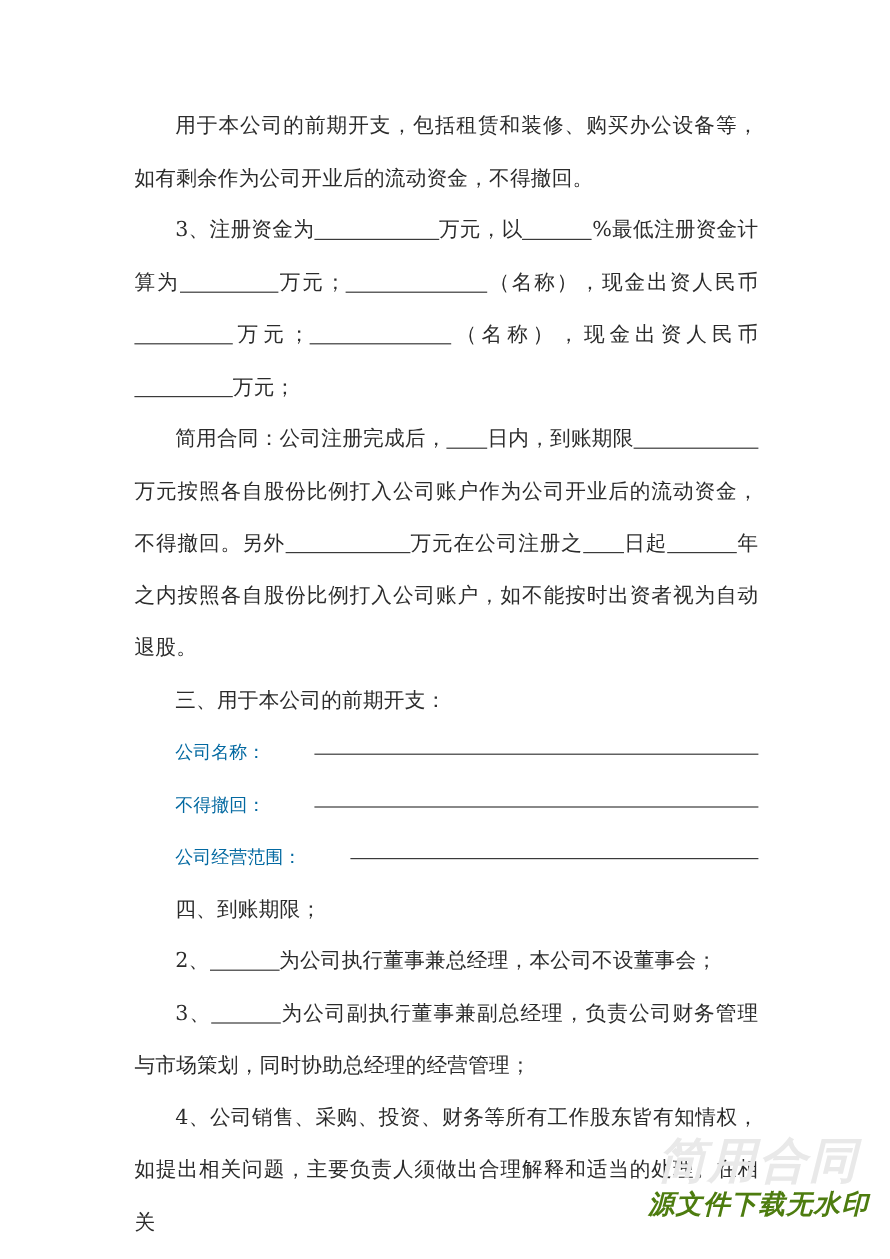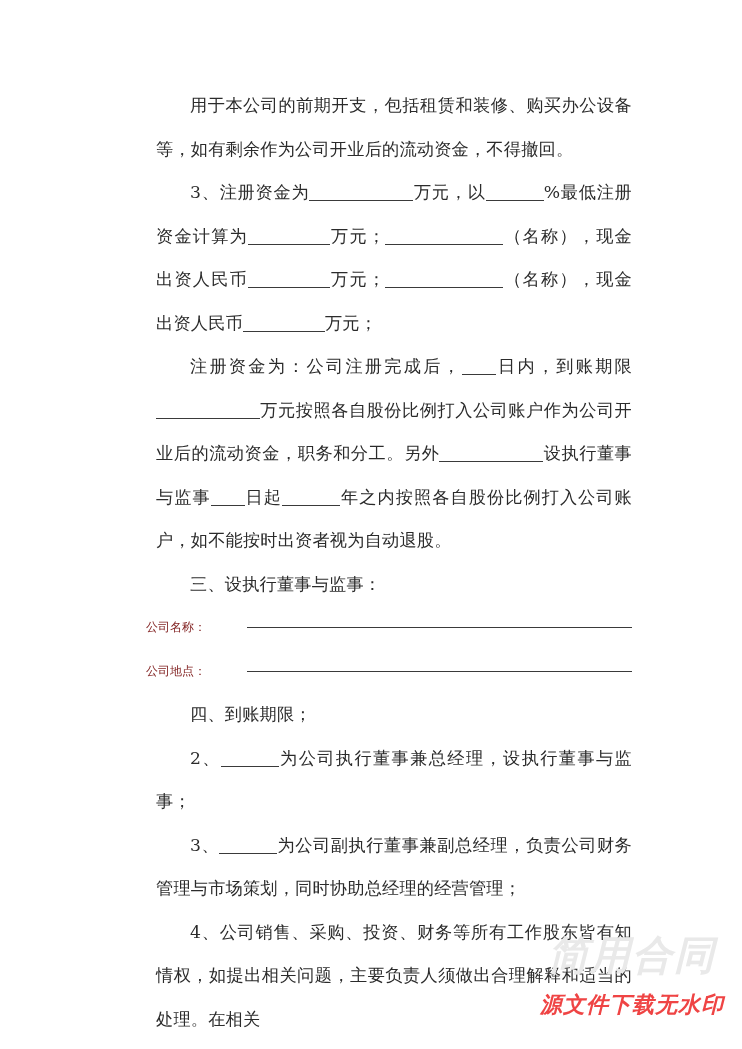--- a/index.html
+++ b/index.html
@@ -30,42 +30,41 @@
     line-height: 43.5px;
     color: #2b2b2b;
     letter-spacing: 0.2px;
     text-align: justify;
     text-justify: inter-character;
     word-break: break-all;
     font-family: "DejaVu Serif", "Liberation Serif", serif;
   }
   .para.indent {
     text-indent: 34px;
-    margin-left: 44px;
   }
   
   .blank {
     display: inline-block;
     border-bottom: 1.3px solid #3a3a3a;
     vertical-align: -3px;
     height: 15px;
   }
   .b-xs { width: 34px; }
   .b-sm { width: 58px; }
   .b-md { width: 82px; }
   .b-lg { width: 104px; }
   .b-xl { width: 118px; }
 
   
   .rule-row {
     display: flex;
     align-items: baseline;
-    font-size: 12px;
+    font-size: 15px;
     line-height: 43.5px;
-    color: #7f1d1d;
+    color: #0369a1;
     text-indent: 0;
     gap: 33px;
   }
   .rule-row .label {
     white-space: nowrap;
     flex: 0 0 auto;
     padding-left: 34px;
   }
   .rule-row .rule {
     flex: 1 1 auto;
@@ -93,55 +92,59 @@
     letter-spacing: 2px;
     color: #e9e9e9;
     font-style: italic;
   }
   #watermark .wm-sub {
     font-family: "DejaVu Sans", "Liberation Sans", sans-serif;
     font-weight: 700;
     font-size: 22px;
     line-height: 28px;
     letter-spacing: 1px;
-    color: #ef4444;
+    color: #4d7c0f;
     font-style: italic;
-    margin-top: 14px;
+    margin-top: 1px;
   }
 </style>
 </head>
 <body>
 
 <div id="page">
 
   <div id="doc">
 
     <p class="para indent"><span>用于本公司的前期开支，包括租赁和装修、购买办公设备等，如有剩余作为公司开业后的流动资金，不得撤回。</span></p>
 
     <p class="para indent"><span>3、注册资金为</span><span class="blank b-lg"></span><span>万元，以</span><span class="blank b-sm"></span><span>%最低注册资金计算为</span><span class="blank b-md"></span><span>万元；</span><span class="blank b-xl"></span><span>（名称），现金出资人民币</span><span class="blank b-md"></span><span>万元；</span><span class="blank b-xl"></span><span>（名称），现金出资人民币</span><span class="blank b-md"></span><span>万元；</span></p>
 
-    <p class="para indent"><span>注册资金为：公司注册完成后，</span><span class="blank b-xs"></span><span>日内，到账期限</span><span class="blank b-lg"></span><span>万元按照各自股份比例打入公司账户作为公司开业后的流动资金，职务和分工。另外</span><span class="blank b-lg"></span><span>设执行董事与监事</span><span class="blank b-xs"></span><span>日起</span><span class="blank b-sm"></span><span>年之内按照各自股份比例打入公司账户，如不能按时出资者视为自动退股。</span></p>
+    <p class="para indent"><span>简用合同：公司注册完成后，</span><span class="blank b-xs"></span><span>日内，到账期限</span><span class="blank b-lg"></span><span>万元按照各自股份比例打入公司账户作为公司开业后的流动资金，不得撤回。另外</span><span class="blank b-lg"></span><span>万元在公司注册之</span><span class="blank b-xs"></span><span>日起</span><span class="blank b-sm"></span><span>年之内按照各自股份比例打入公司账户，如不能按时出资者视为自动退股。</span></p>
 
-    <p class="para indent"><span>三、设执行董事与监事：</span></p>
+    <p class="para indent"><span>三、用于本公司的前期开支：</span></p>
 
     <div class="rule-row">
       <span class="label">公司名称：</span>
       <span class="rule"></span>
     </div>
 
     <div class="rule-row">
-      <span class="label">公司地点：</span>
+      <span class="label">不得撤回：</span>
       <span class="rule"></span>
     </div>
 
+    <div class="rule-row">
+      <span class="label">公司经营范围：</span>
+      <span class="rule"></span>
+    </div>
 
     <p class="para indent"><span>四、到账期限；</span></p>
 
 
-    <p class="para indent"><span>2、</span><span class="blank b-sm"></span><span>为公司执行董事兼总经理，设执行董事与监事；</span></p>
+    <p class="para indent"><span>2、</span><span class="blank b-sm"></span><span>为公司执行董事兼总经理，本公司不设董事会；</span></p>
 
     <p class="para indent"><span>3、</span><span class="blank b-sm"></span><span>为公司副执行董事兼副总经理，负责公司财务管理与市场策划，同时协助总经理的经营管理；</span></p>
 
     <p class="para indent"><span>4、公司销售、采购、投资、财务等所有工作股东皆有知情权，如提出相关问题，主要负责人须做出合理解释和适当的处理。在相关</span></p>
 
   </div>
 
   <div id="watermark">
     <div class="wm-main">简用合同</div>
     <div class="wm-sub">源文件下载无水印</div>

